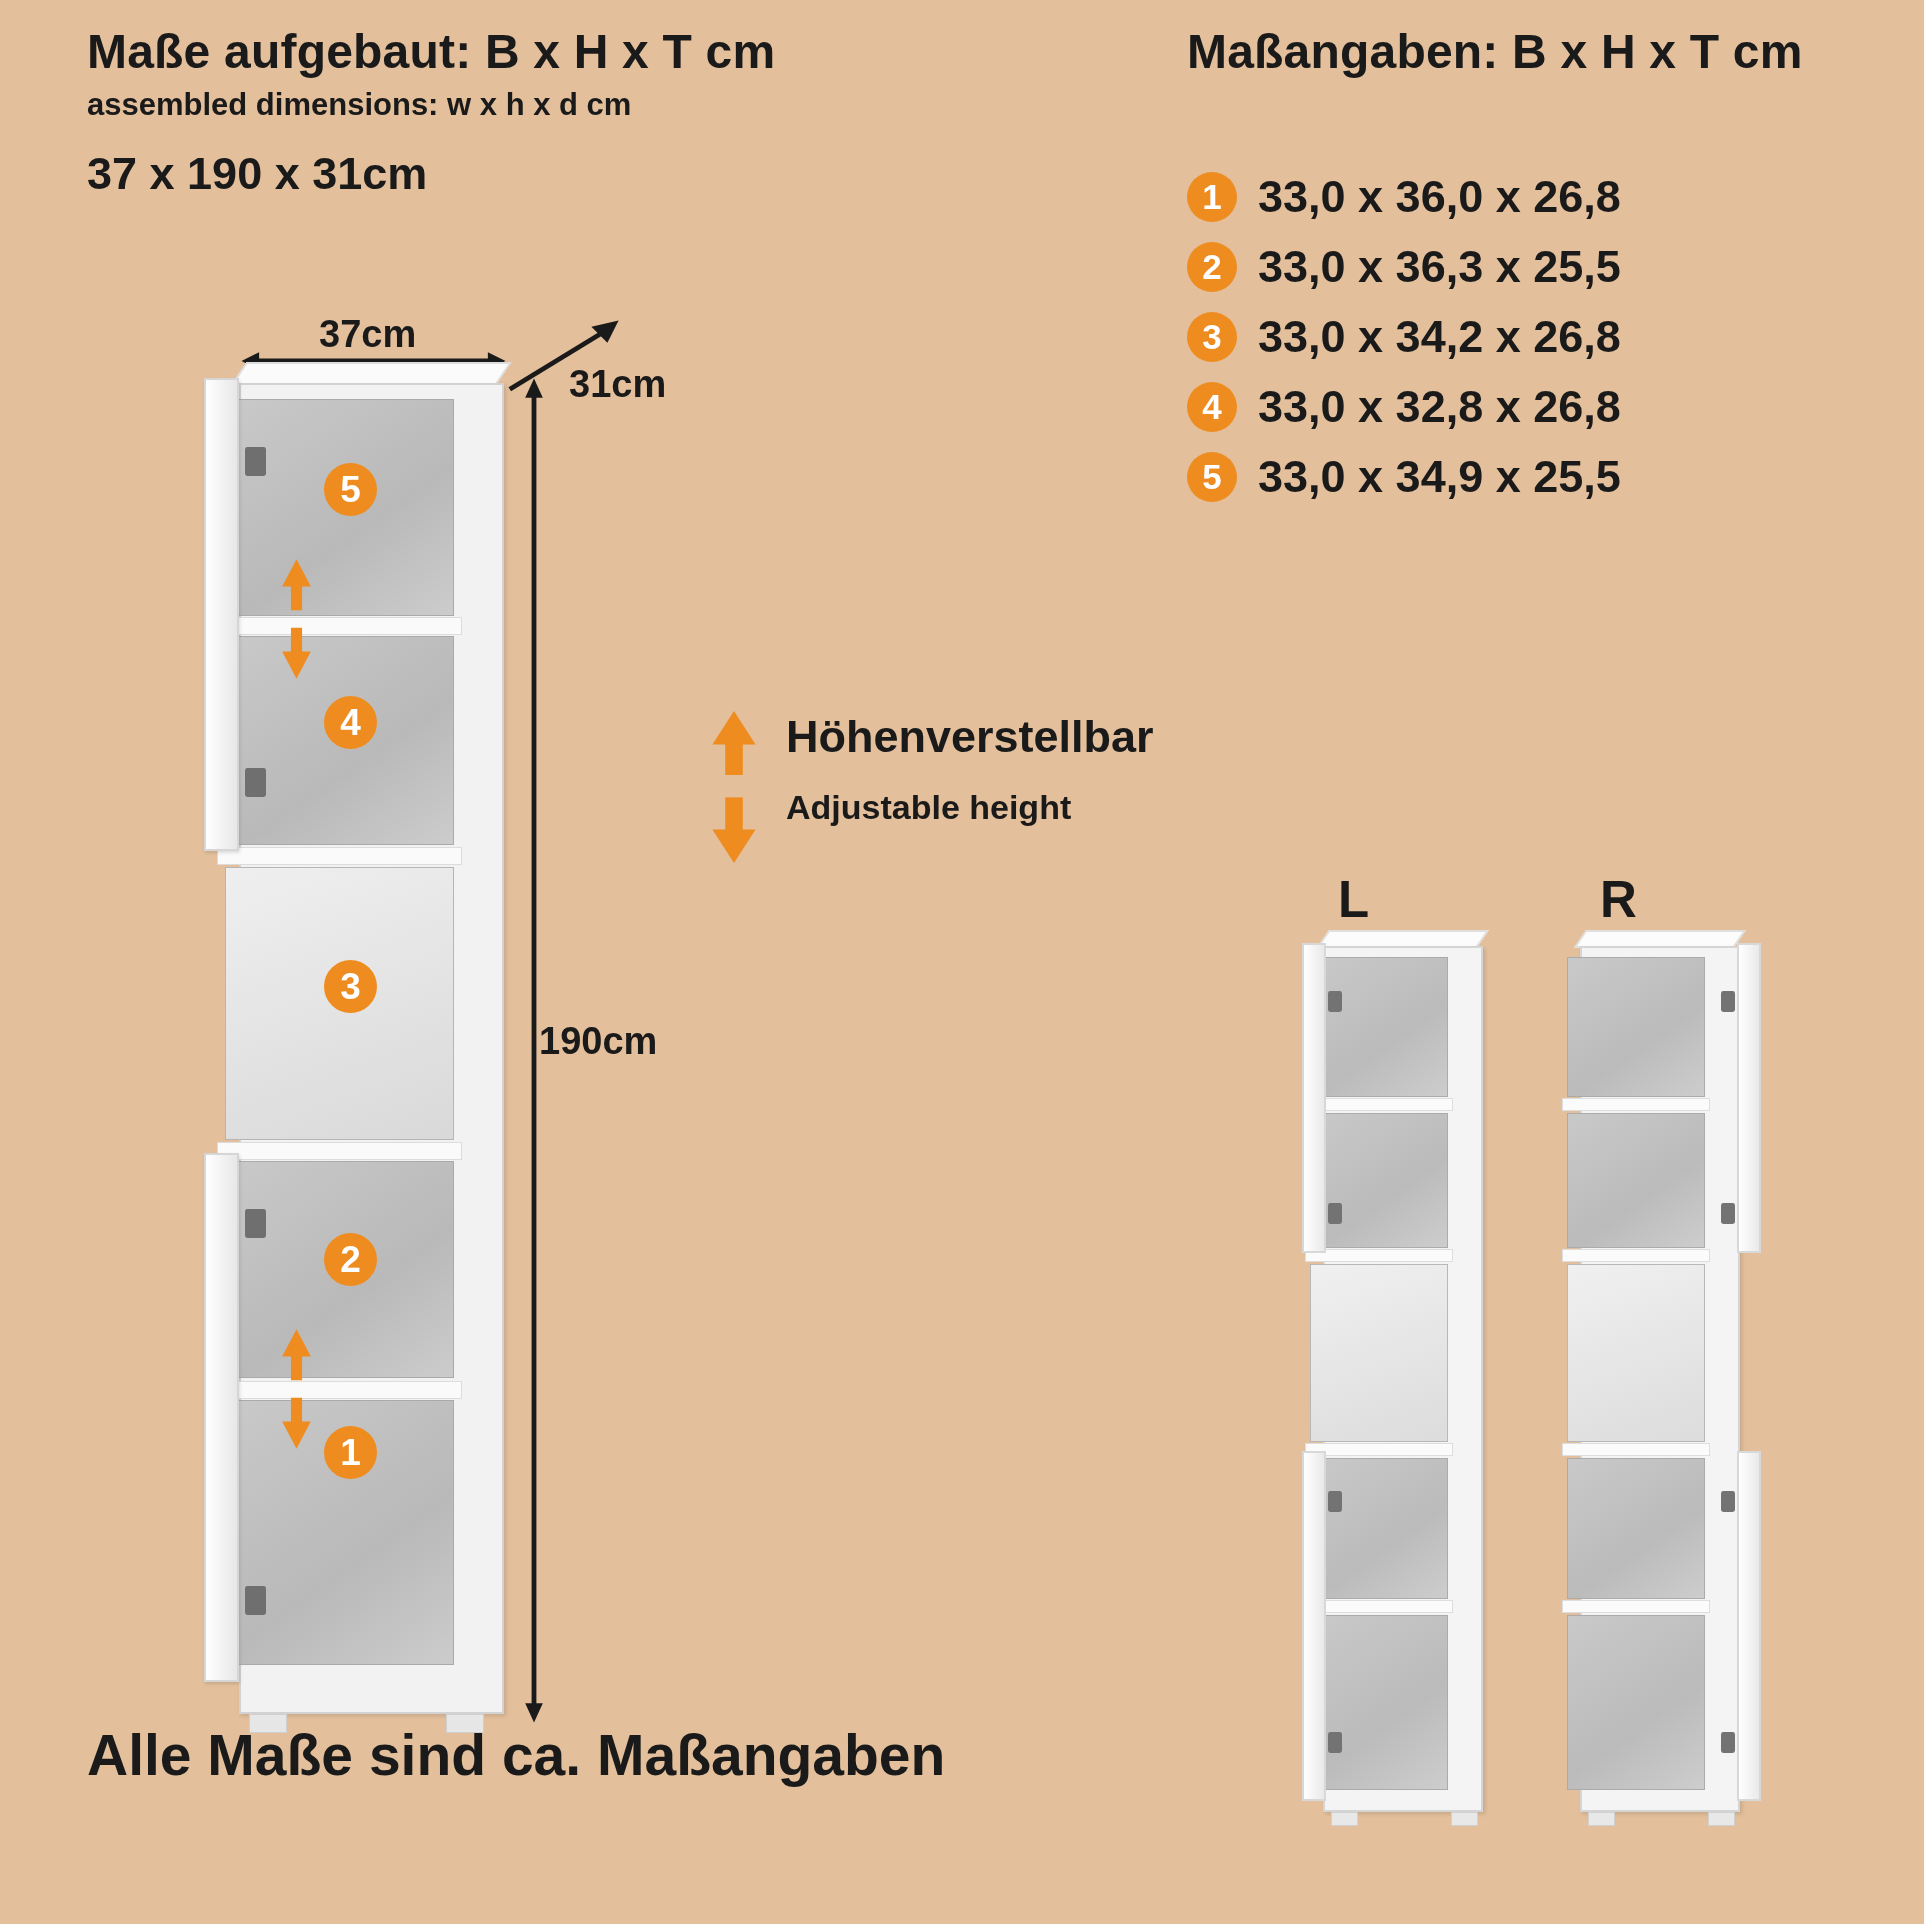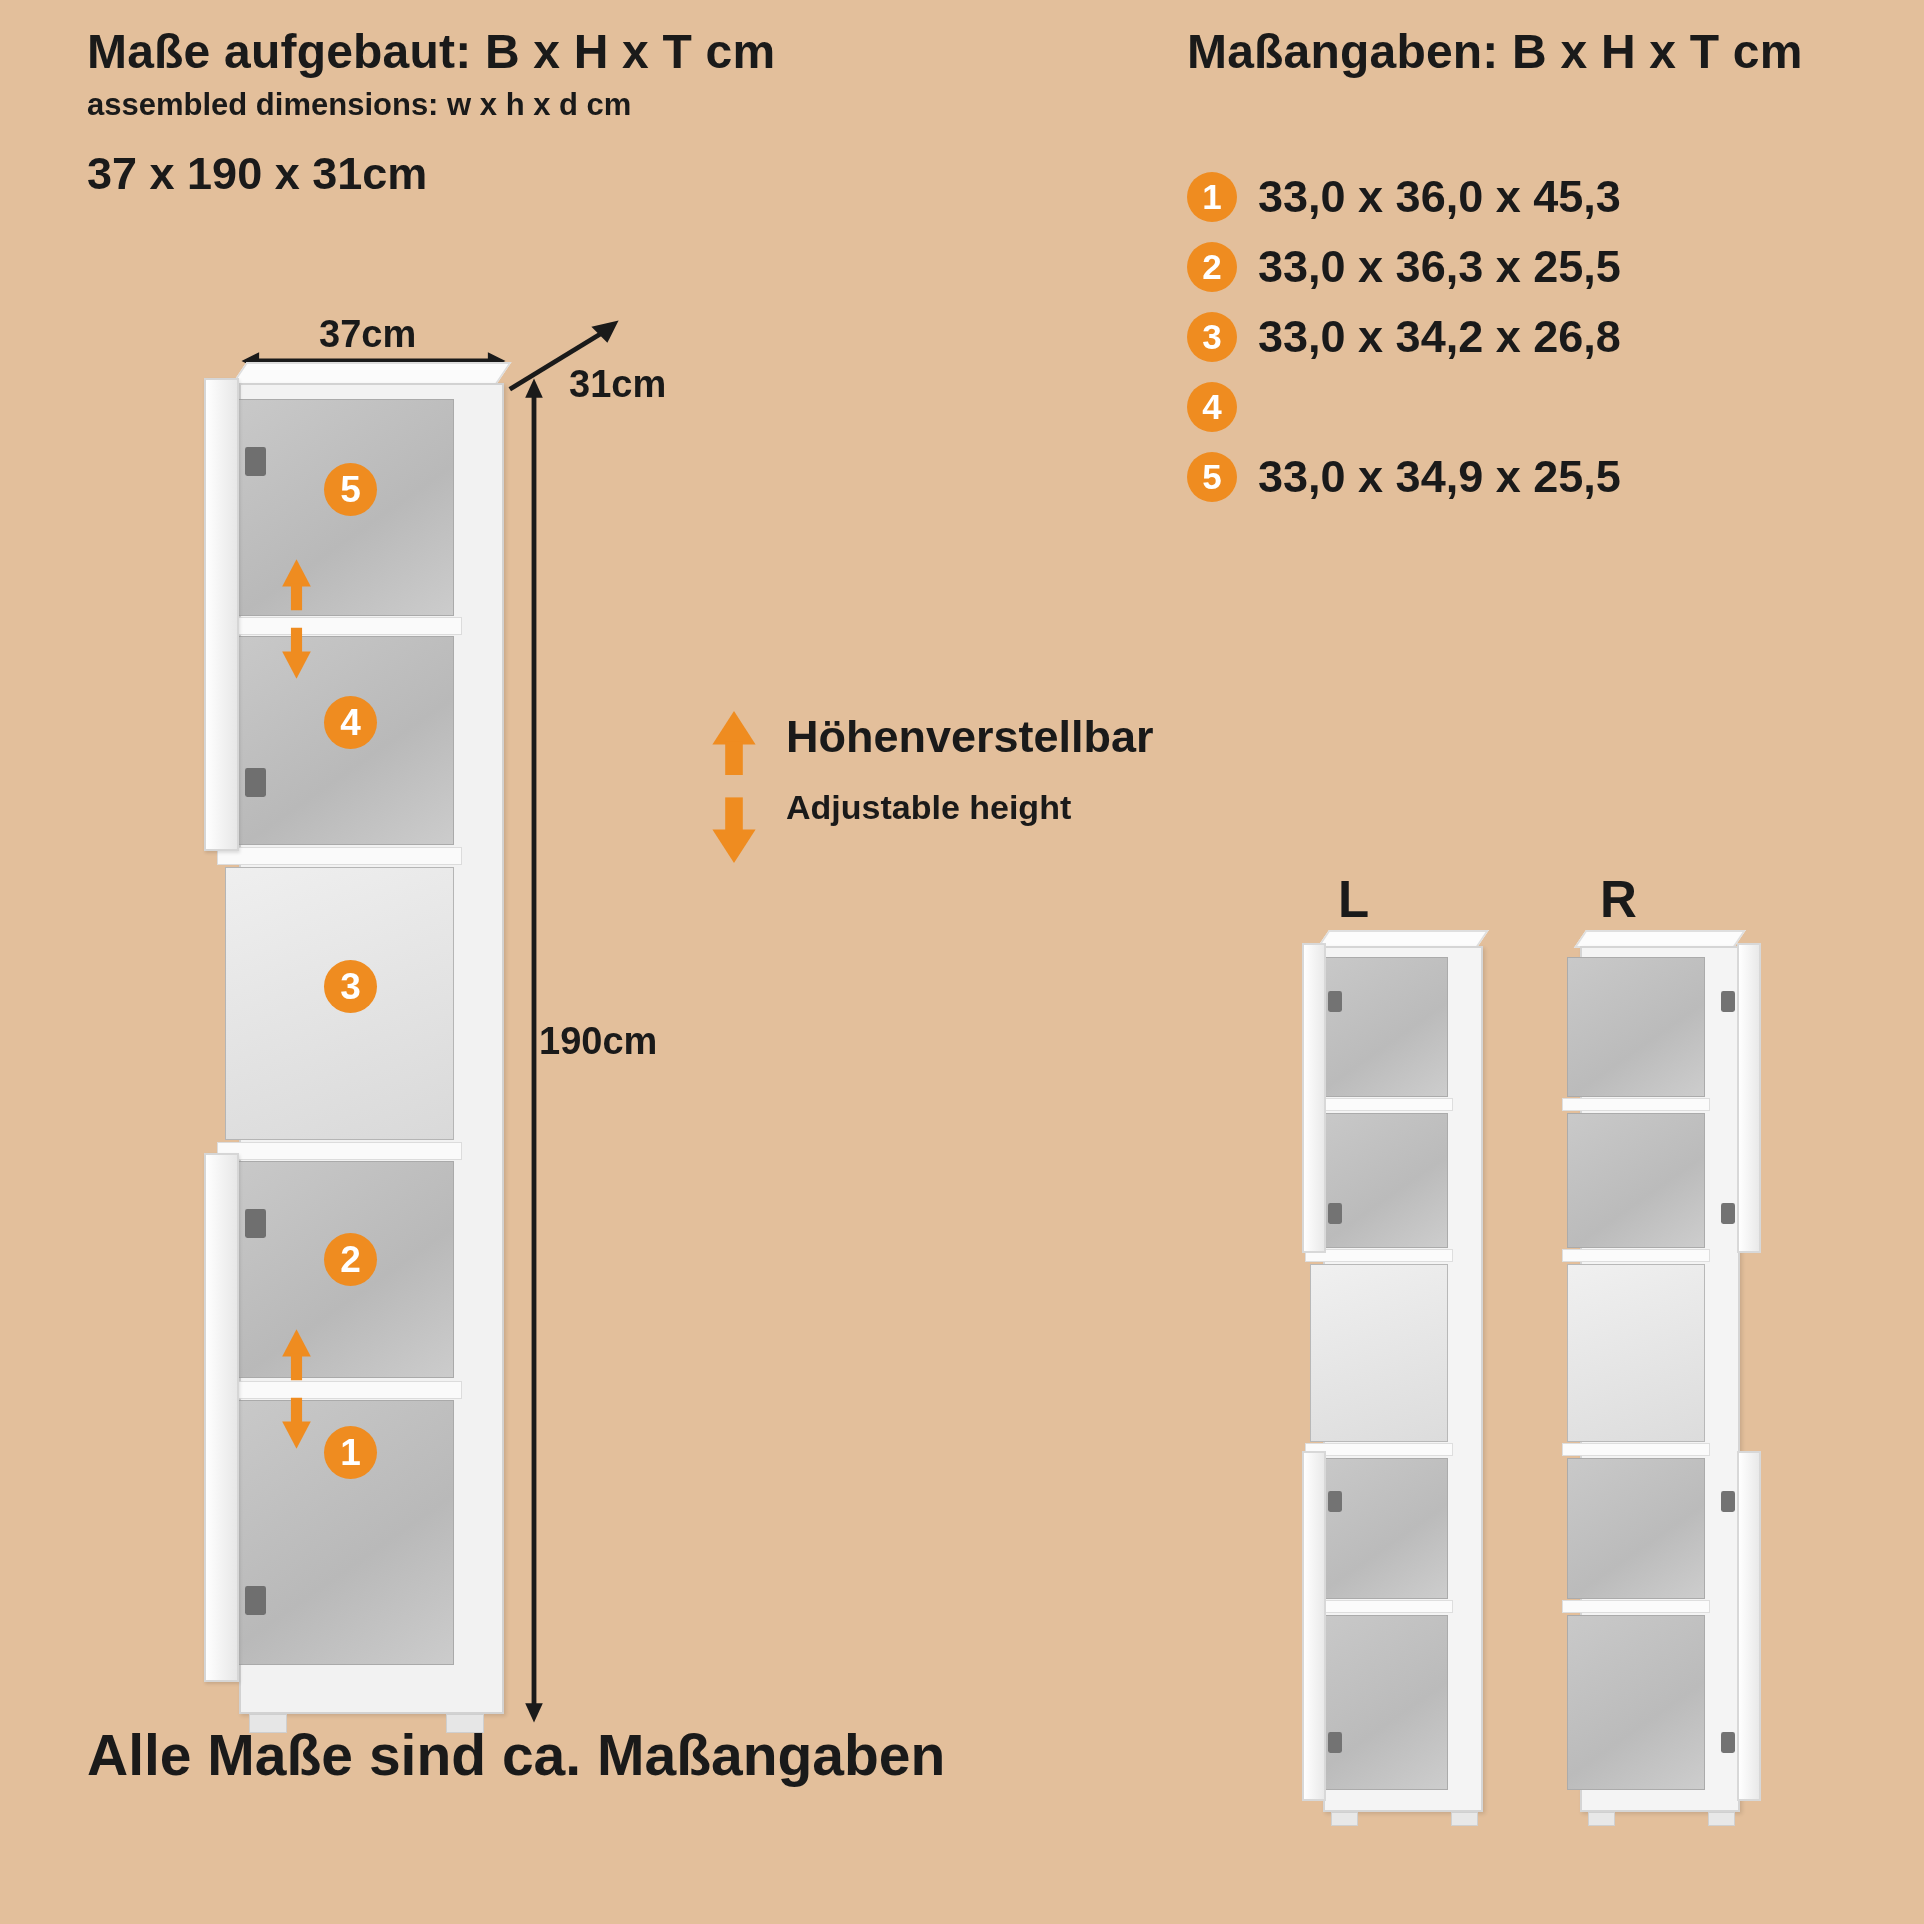--- a/index.html
+++ b/index.html
@@ -347,32 +347,33 @@
 
   <div class="hdr-title" id="left-head">Maße aufgebaut: B x H x T cm</div>
   <div class="hdr-sub" id="left-sub">assembled dimensions: w x h x d cm</div>
   <div class="hdr-value" id="left-value">37 x 190 x 31cm</div>
 
   <div class="hdr-title" id="right-head">Maßangaben: B x H x T cm</div>
 
   <div class="dim-list">
     <div class="dim-row">
       <div class="badge">1</div>
-      <div class="dim-text">33,0 x 36,0 x 45,3</div>
+      <div class="dim-text">33,0 x 36,0 x 26,8</div>
     </div>
     <div class="dim-row">
       <div class="badge">2</div>
       <div class="dim-text">33,0 x 36,3 x 25,5</div>
     </div>
     <div class="dim-row">
       <div class="badge">3</div>
       <div class="dim-text">33,0 x 34,2 x 26,8</div>
     </div>
     <div class="dim-row">
       <div class="badge">4</div>
+      <div class="dim-text">33,0 x 32,8 x 26,8</div>
     </div>
     <div class="dim-row">
       <div class="badge">5</div>
       <div class="dim-text">33,0 x 34,9 x 25,5</div>
     </div>
   </div>
 
   <div class="meas-label" id="meas-w">37cm</div>
   <div class="meas-label" id="meas-d">31cm</div>
   <div class="meas-label" id="meas-h">190cm</div>

